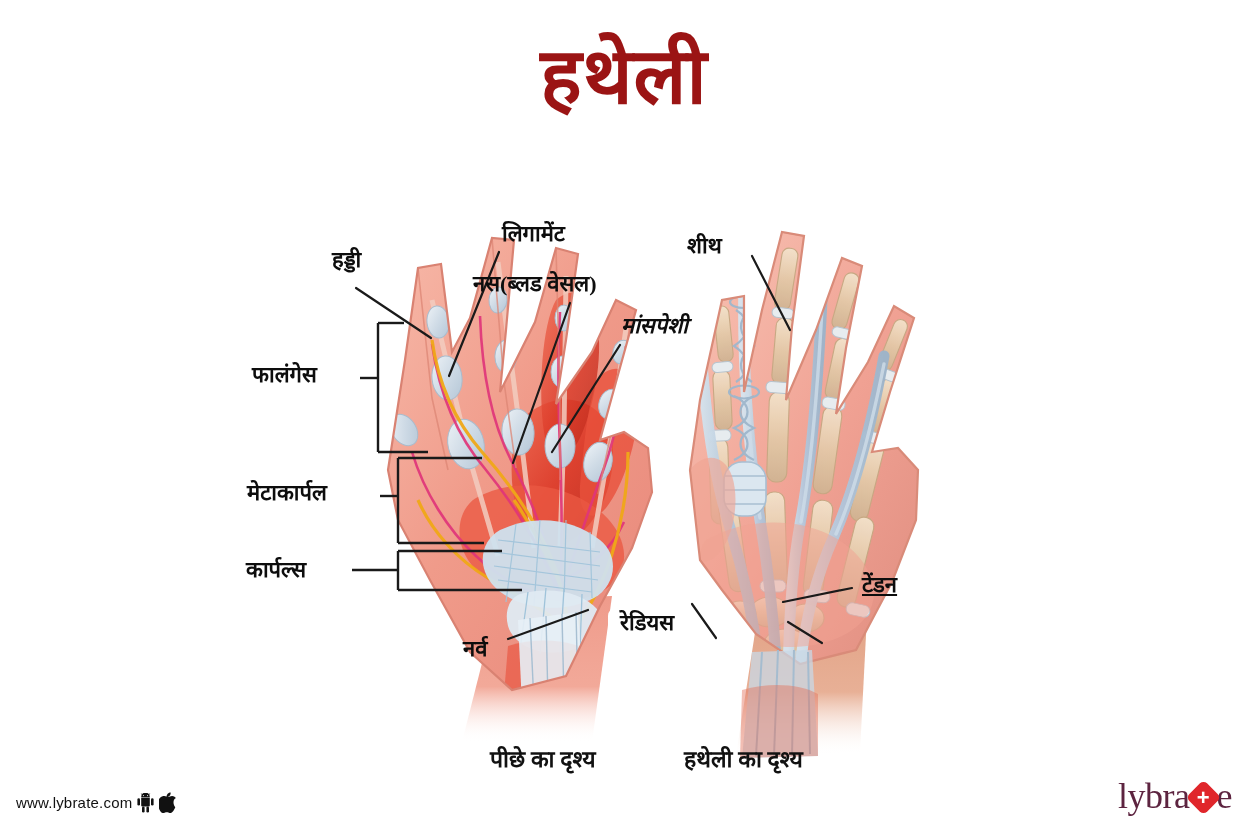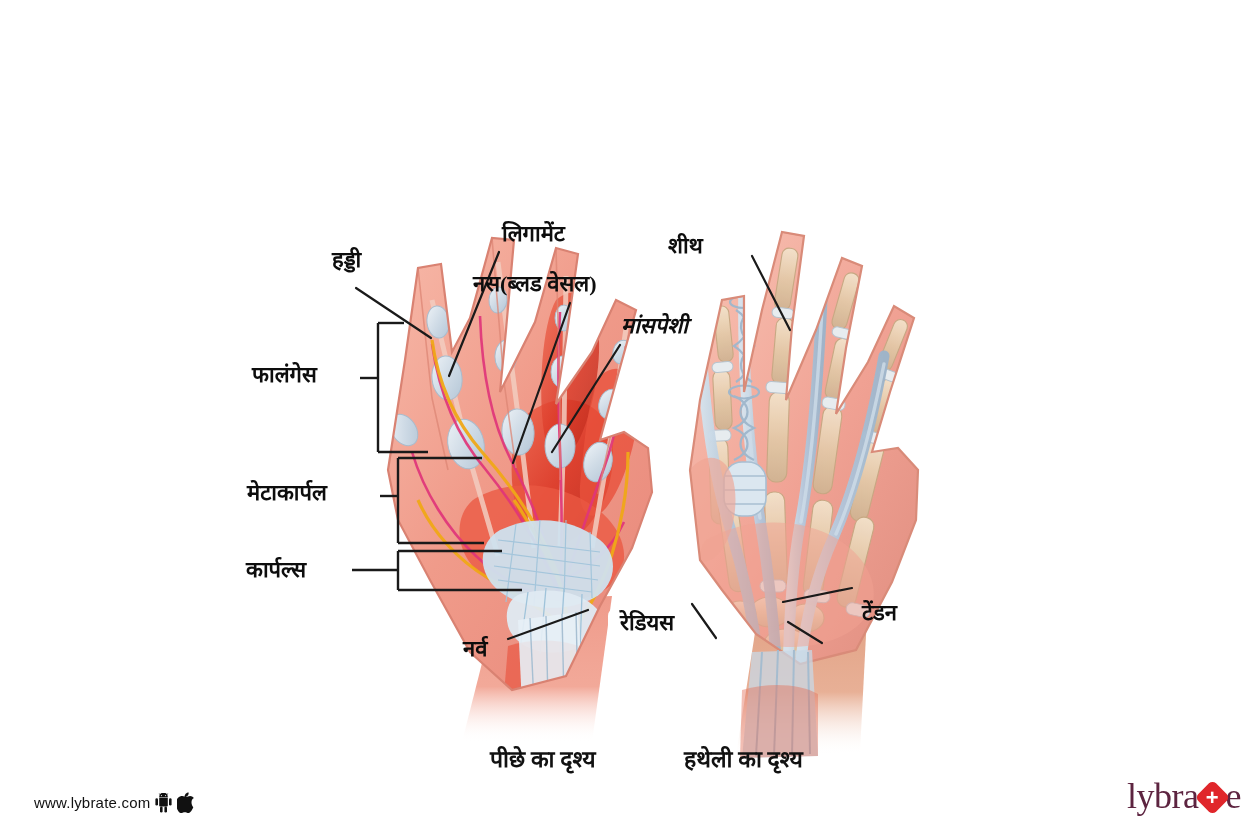--- a/index.html
+++ b/index.html
@@ -45,32 +45,32 @@
     font-size:23px;
     font-weight:700;
     color:#111;
     white-space:nowrap;
     text-align:center;
   }
 
   
   .footer-left {
     position:absolute;
-    left:34px; bottom:22px;
+    left:16px; bottom:22px;
     display:flex; align-items:center; gap:5px;
   }
   .footer-url {
     font-family:"Liberation Sans", sans-serif;
     font-size:15px;
     color:#111;
     letter-spacing:.2px;
   }
   .logo {
     position:absolute;
-    right:7px; bottom:18px;
+    right:16px; bottom:18px;
     display:flex; align-items:baseline;
     font-family:"Liberation Serif", serif;
     font-size:36px;
     color:#5d2440;
     letter-spacing:-.5px;
   }
   .logo .diamond {
     position:relative;
     display:inline-block;
     width:25px; height:25px;
@@ -89,20 +89,21 @@
     color:#fff; font-size:22px; font-weight:700; line-height:1;
     font-family:"Liberation Sans", sans-serif;
   }
   svg.overlay { position:absolute; left:0; top:0; width:1248px; height:835px; pointer-events:none; }
 </style>
 </head>
 <body style="background: rgb(255, 255, 255);">
 
 <div id="stage">
 
+  <div class="title" style="color: rgb(155, 20, 20);">हथेली</div>
 
   <svg class="overlay" viewBox="0 0 1248 835">
     <defs>
 
       <linearGradient id="skinA" x1="0" y1="0" x2="1" y2="1">
         <stop offset="0%" stop-color="#f7b9a9"></stop>
         <stop offset="45%" stop-color="#f09b8a"></stop>
         <stop offset="100%" stop-color="#e8887a"></stop>
       </linearGradient>
       <linearGradient id="skinB" x1="0" y1="0" x2="1" y2="1">
@@ -410,27 +411,27 @@
       <path d="M398 551 L398 590"></path>
       <path d="M398 590 L522 590"></path>
       <path d="M352 570 L398 570"></path>
     </g>
   </svg>
 
   <div class="lbl" style="left:296px; top:247px;margin-left:36px;">हड्डी</div>
   <div class="lbl" style="left:502px; top:221px;">लिगामेंट</div>
   <div class="lbl" style="left:473px; top:271px;">नस(ब्लड वेसल)</div>
   <div class="lbl" style="left:621px; top:313px;font-style:italic;">मांसपेशी</div>
-  <div class="lbl" style="left:668px; top:233px;">शीथ</div>
+  <div class="lbl" style="left:687px; top:233px;">शीथ</div>
   <div class="lbl" style="left:252px; top:362px;text-align:right;">फालंगेस</div>
   <div class="lbl" style="left:247px; top:480px;">मेटाकार्पल</div>
   <div class="lbl" style="left:246px; top:557px;">कार्पल्स</div>
   <div class="lbl" style="left:452px; top:636px;margin-left:11px;">नर्व</div>
   <div class="lbl boxed" style="left:608px; top:607px;">रेडियस</div>
-  <div class="lbl" style="left:862px; top:600px;">टेंडन</div>
+  <div class="lbl" style="left:862px; top:572px;text-decoration:underline;">टेंडन</div>
 
   <div class="caption" style="left:490px; top:742px;">पीछे का दृश्य</div>
   <div class="caption" style="left:684px; top:742px;">हथेली का दृश्य</div>
 
   <div class="footer-left">
     <span class="footer-url">www.lybrate.com</span>
     <svg width="17" height="20" viewBox="0 0 17 20">
       <g fill="#111">
         <path d="M4.2 4.6 h8.6 v7.8 a1 1 0 0 1 -1 1 h-6.6 a1 1 0 0 1 -1 -1 z"></path>
         <rect x="0.4" y="5.2" width="2.6" height="7.4" rx="1.3"></rect>

